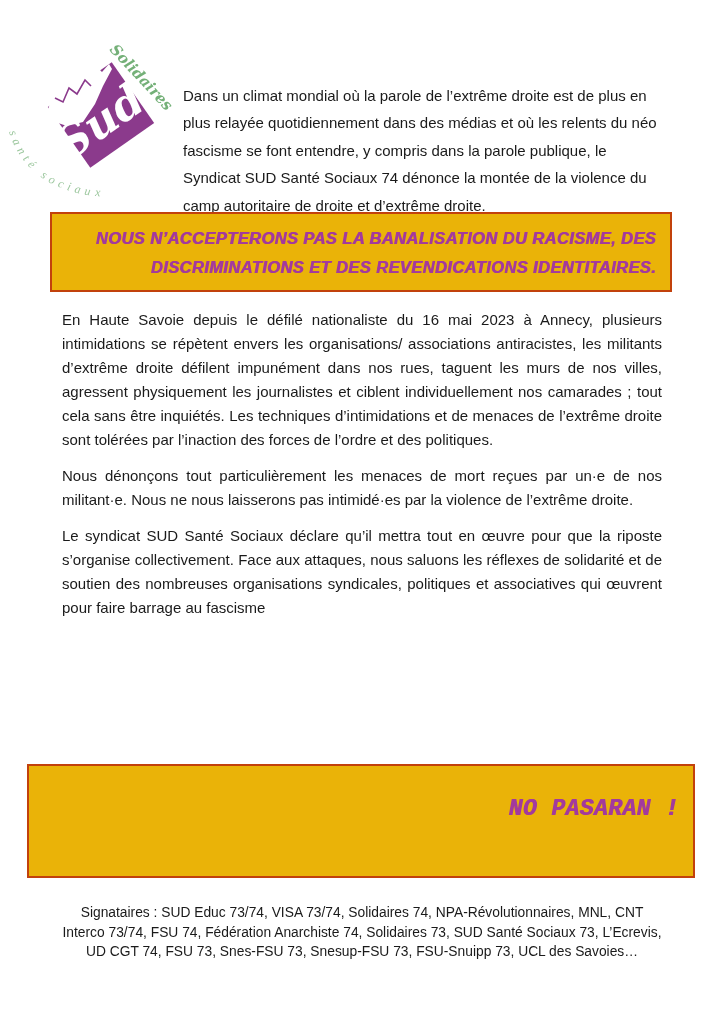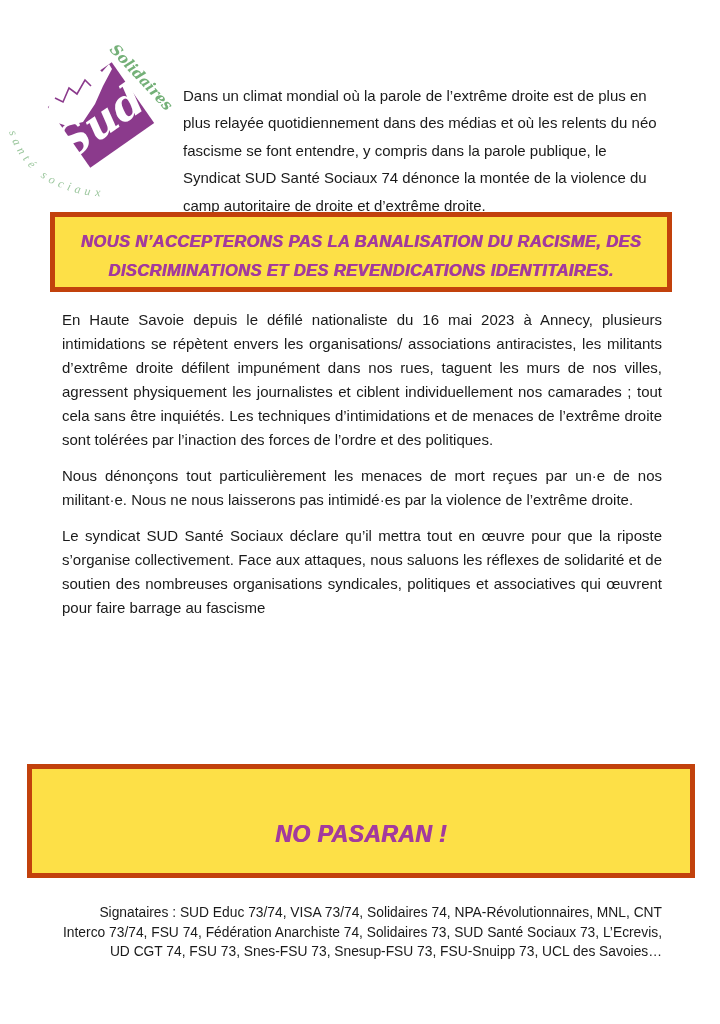--- a/index.html
+++ b/index.html
@@ -15,43 +15,43 @@
   
   .logo{position:absolute;left:5px;top:36px;width:200px;height:190px;}
   
   .intro{
     position:absolute;left:183px;top:82px;width:482px;
     font-size:15px;line-height:27.4px;text-align:left;
   }
   
   .banner{
     position:absolute;box-sizing:border-box;
-    border:5px solid #c2410c;background:#fde047;
-    text-align:center;
+    border:2px solid #c2410c;background:#eab308;
+    text-align:right;
   }
   .banner-top{left:50px;top:212px;width:622px;height:80px;padding:10px 14px 0;}
   .banner-bottom{left:27px;top:764px;width:668px;height:114px;padding:16px 14px 0;}
   .slogan{
     color:#a33a9d;font-weight:700;font-style:italic;
     letter-spacing:0.4px;
     text-shadow:0.7px 0 currentColor;
   }
   .banner-top .slogan{font-size:16.5px;line-height:29px;}
   .banner-bottom .slogan-line1{font-size:17.5px;line-height:22px;}
-  .banner-bottom .slogan-line2{font-size:23px;line-height:26px;margin-top:36px;}
+  .banner-bottom .slogan-line2{font-size:23px;line-height:26px;margin-top:14px;font-family:Liberation Mono, monospace;}
   
   .body-text{
     position:absolute;left:62px;top:308px;width:600px;
     font-size:15px;line-height:24px;text-align:justify;
   }
   .body-text p{margin:0 0 12px;}
   
   .signatures{
     position:absolute;left:62px;top:903px;width:600px;
-    font-size:13.8px;line-height:19.5px;text-align:right;
+    font-size:13.8px;line-height:19.5px;text-align:center;
   }
 </style>
 </head>
 <body>
 
 <div class="page">
 
   <svg class="logo" viewBox="0 0 200 190" aria-hidden="true">
 
     <g>

